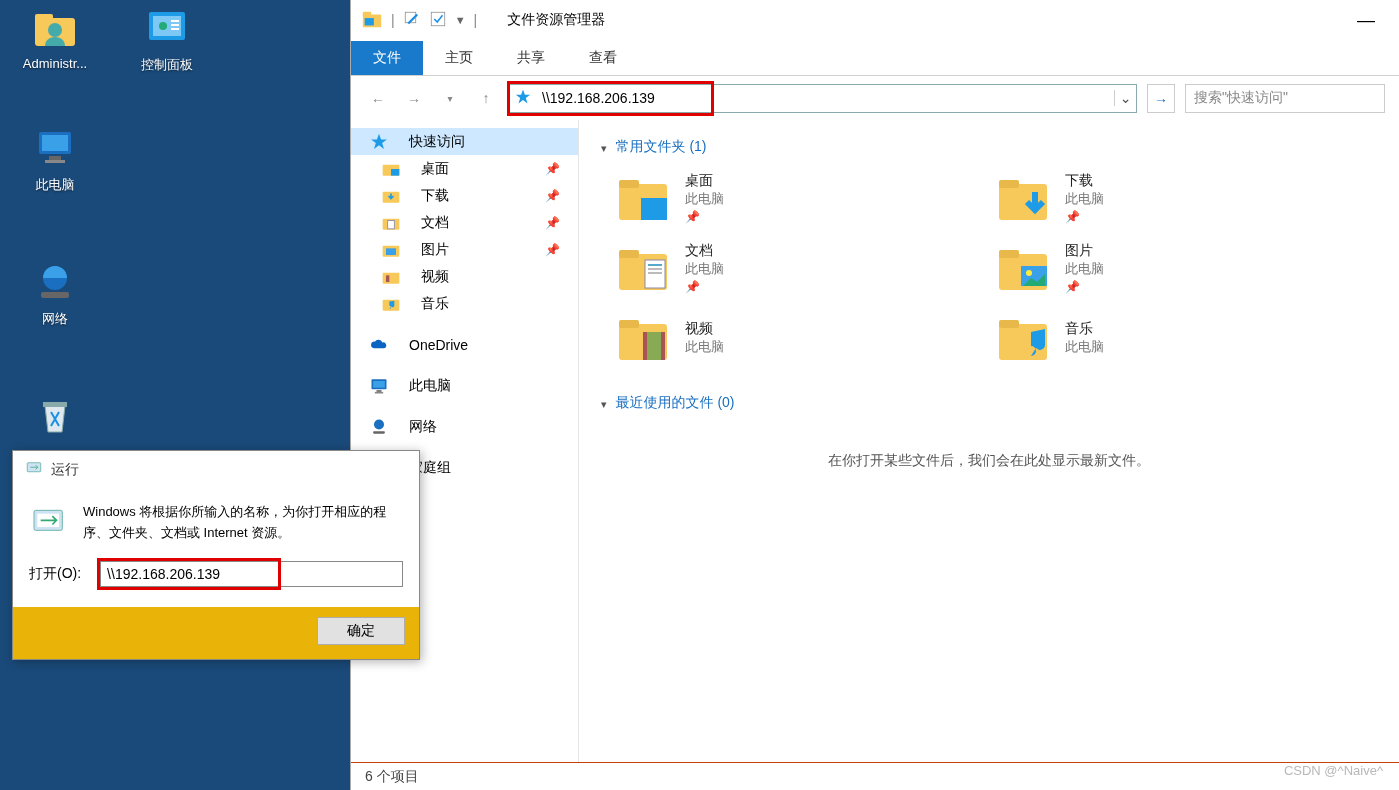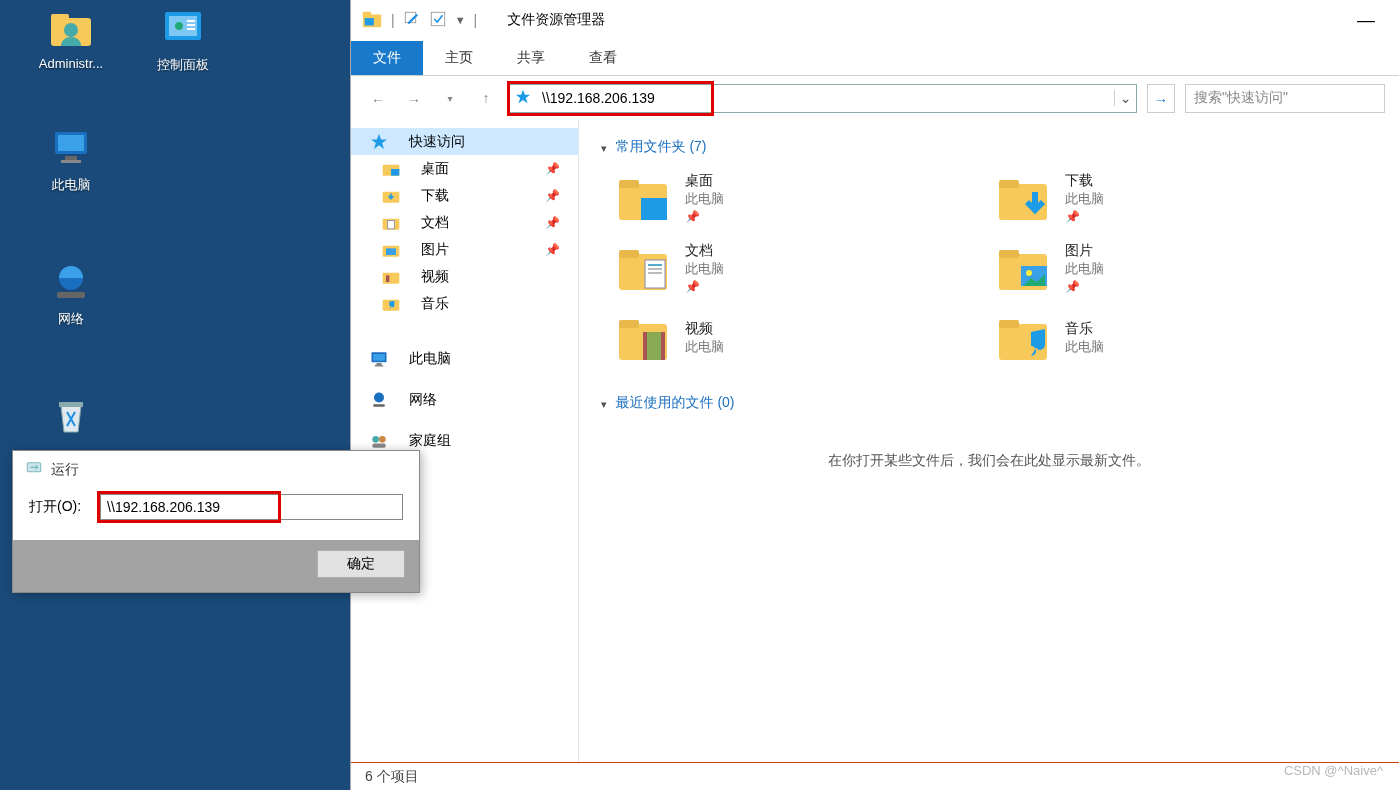--- a/index.html
+++ b/index.html
@@ -1,19 +1,19 @@
 <!DOCTYPE html>
 <html><head>
 <meta charset="utf-8">
 <style>
 * { margin:0; padding:0; box-sizing:border-box; font-family:"Microsoft YaHei","Segoe UI",sans-serif; font-size:14px; }
 body { width:1399px; height:790px; background:#1a4a7a; position:relative; overflow:hidden; }
 
 
-.desktop { position:absolute; top:0; left:16px; width:377px; height:790px;border-radius:25px; }
+.desktop { position:absolute; top:0; left:0; width:377px; height:790px;border-radius:25px; }
 .dicon { position:absolute; width:90px; text-align:center; color:#fff; cursor:pointer; }
 .dicon .ic { width:48px; height:48px; margin:0 auto 4px; }
 .dicon .lbl { font-size:13px; text-shadow:0 1px 2px rgba(0,0,0,.6); }
 
 
 .explorer { position:absolute; left:350px; top:0; right:0; height:790px; background:#fff; display:flex; flex-direction:column; border-left:1px solid #aaa; }
 .titlebar { height:40px; display:flex; align-items:center; padding:0 10px; gap:10px; }
 .titlebar .qat { display:flex; gap:8px; align-items:center; }
 .titlebar .sep { color:#888; }
 .titlebar .title { margin-left:20px; }
@@ -51,21 +51,21 @@
 
 .rundlg { position:absolute; left:12px; top:450px; width:408px; background:#fff; border:1px solid #888; box-shadow:2px 2px 10px rgba(0,0,0,.3); }
 .rundlg .rtitle { padding:8px 12px; display:flex; align-items:center; gap:8px; color:#333; }
 .rundlg .rbody { padding:14px 16px 10px; display:flex; gap:14px; }
 .rundlg .rtxt { flex:1; font-size:13px; line-height:1.6; }
 .rundlg .rrow { padding:6px 16px 20px; display:flex; align-items:center; gap:19px; }
 .rundlg .rrow label { font-size:13px; }
 .rundlg .rrow .inwrap { position:relative; flex:1; }
 .rundlg .rrow input { width:100%; height:26px; border:1px solid #888; padding:0 6px; }
 .rundlg .rrow .hl2 { position:absolute; left:-3px; top:-3px; right:17px; bottom:-3px; border:3px solid #e00000; width:184px; pointer-events:none; }
-.rundlg .rbtns { padding:10px 14px 14px; background:#a3a3a3; display:flex; justify-content:flex-end; gap:10px; }
+.rundlg .rbtns { padding:10px 14px 14px; background:#eab308; display:flex; justify-content:flex-end; gap:10px; }
 .rundlg button { width:88px; height:28px; border:1px solid #adadad; background:#e1e1e1; cursor:pointer; }
 .chev::before{content:"▾"; font-size:11px; color:#555; margin-right:3px;}
 </style>
 </head>
 <body>
 
 <div class="desktop">
   <div class="dicon" style="left:10px;top:4px">
     <div class="ic"><svg viewBox="0 0 48 48">
           <rect x="4" y="14" width="40" height="28" rx="3" fill="#f7c95a"></rect>
@@ -212,20 +212,26 @@
           <span>视频</span>
         </div>
       <div class="sbitem">
           <span class="sic"><svg viewBox="0 0 24 24">
               <rect x="2" y="7" width="20" height="13" rx="1" fill="#f7c95a"></rect>
               <path d="M10 18a2 2 0 1 0 0-4v-5l6-1v6a2 2 0 1 1-2-2" fill="#1e9be6"></path>
             </svg></span>
           <span>音乐</span>
         </div>
       <div style="height:14px"></div>
+      <div class="sbitem top">
+          <span class="sic"><svg viewBox="0 0 24 24">
+              <path d="M6 16a4 4 0 0 1 1-8 5 5 0 0 1 9 1 3.5 3.5 0 0 1 2 7z" fill="#0a64c2"></path>
+            </svg></span>
+          <span>OneDrive</span>
+        </div>
       <div style="height:14px"></div>
       <div class="sbitem top">
           <span class="sic"><svg viewBox="0 0 24 24">
               <rect x="3" y="4" width="18" height="12" rx="1" fill="#1b6fc0"></rect>
               <rect x="5" y="6" width="14" height="8" fill="#3aa0e8"></rect>
               <rect x="9" y="17" width="6" height="2" fill="#666"></rect>
               <rect x="7" y="19" width="10" height="2" fill="#888"></rect>
             </svg></span>
           <span>此电脑</span>
         </div>
@@ -244,21 +250,21 @@
               <circle cx="16" cy="10" r="4" fill="#c84"></circle>
               <rect x="4" y="15" width="16" height="5" rx="2" fill="#888"></rect>
             </svg></span>
           <span>家庭组</span>
         </div>
     </div>
 
     <div class="content">
       <div class="section-hdr">
           <span class="chev"></span>
-          <span>常用文件夹 (7)</span>
+          <span>常用文件夹 (1)</span>
         </div>
       <div class="grid">
         <div class="folder">
             <div class="fic"><svg viewBox="0 0 56 56">
                 <rect x="4" y="14" width="48" height="36" rx="3" fill="#f7c95a"></rect>
                 <rect x="4" y="10" width="20" height="8" rx="2" fill="#e8b84a"></rect>
                 <rect x="26" y="28" width="26" height="22" fill="#1e9be6"></rect>
               </svg></div>
             <div class="meta">
               <div class="nm">桌面</div>
@@ -346,20 +352,28 @@
 </div>
 
 <div class="rundlg">
   <div class="rtitle">
     <span><svg width="18" height="18" viewBox="0 0 24 24">
           <rect x="3" y="5" width="18" height="12" rx="1" fill="#cfe3f5" stroke="#5a9"></rect>
           <path d="M7 11h10M14 8l3 3-3 3" stroke="#3a7" fill="none"></path>
         </svg></span>
     <span>运行</span>
   </div>
+  <div class="rbody">
+    <span><svg width="40" height="40" viewBox="0 0 48 48">
+          <rect x="6" y="10" width="34" height="24" rx="2" fill="#cfe3f5" stroke="#5a9"></rect>
+          <rect x="10" y="14" width="26" height="16" fill="#fff"></rect>
+          <path d="M14 22h18M28 17l5 5-5 5" stroke="#3a7" stroke-width="2" fill="none"></path>
+        </svg></span>
+    <div class="rtxt">Windows 将根据你所输入的名称，为你打开相应的程序、文件夹、文档或 Internet 资源。</div>
+  </div>
   <div class="rrow">
     <label><span>打开(O):</span></label>
     <div class="inwrap">
       <div class="hl2"></div>
       <input value="\\192.168.206.139" style="">
     </div>
   </div>
   <div class="rbtns">
     <button>确定</button>
   </div>

